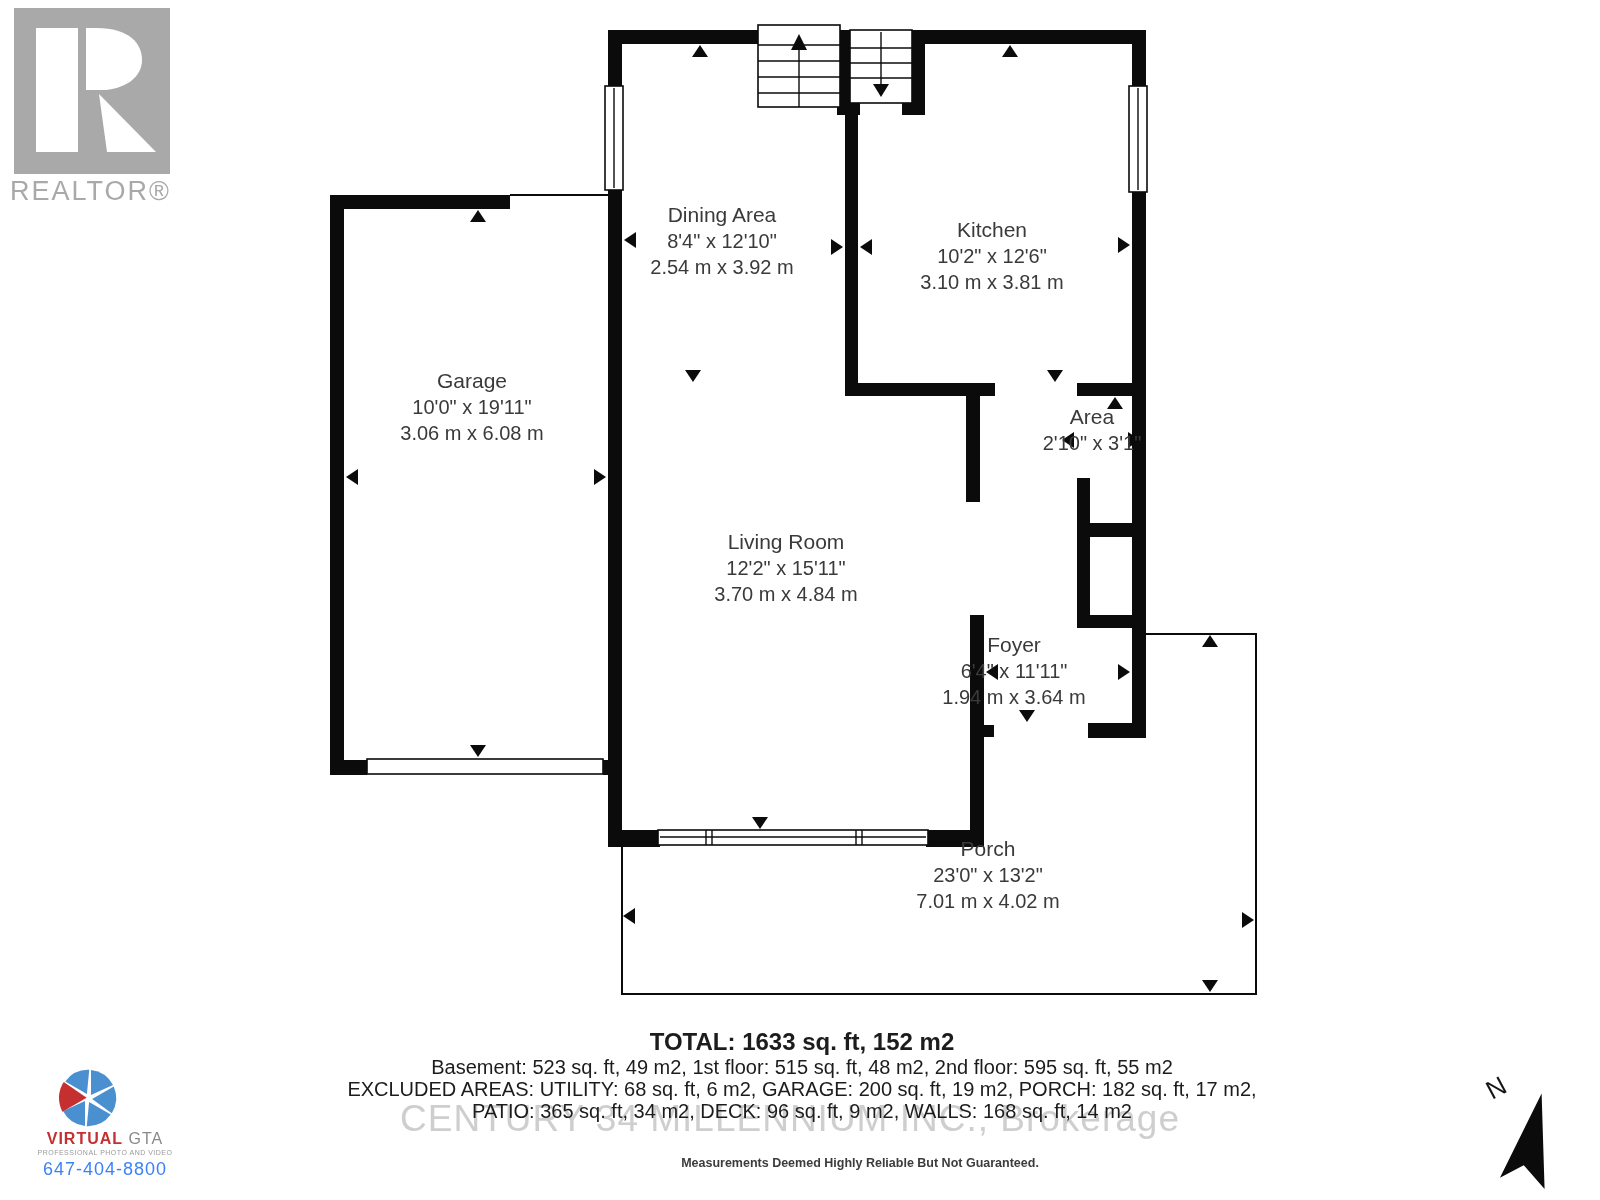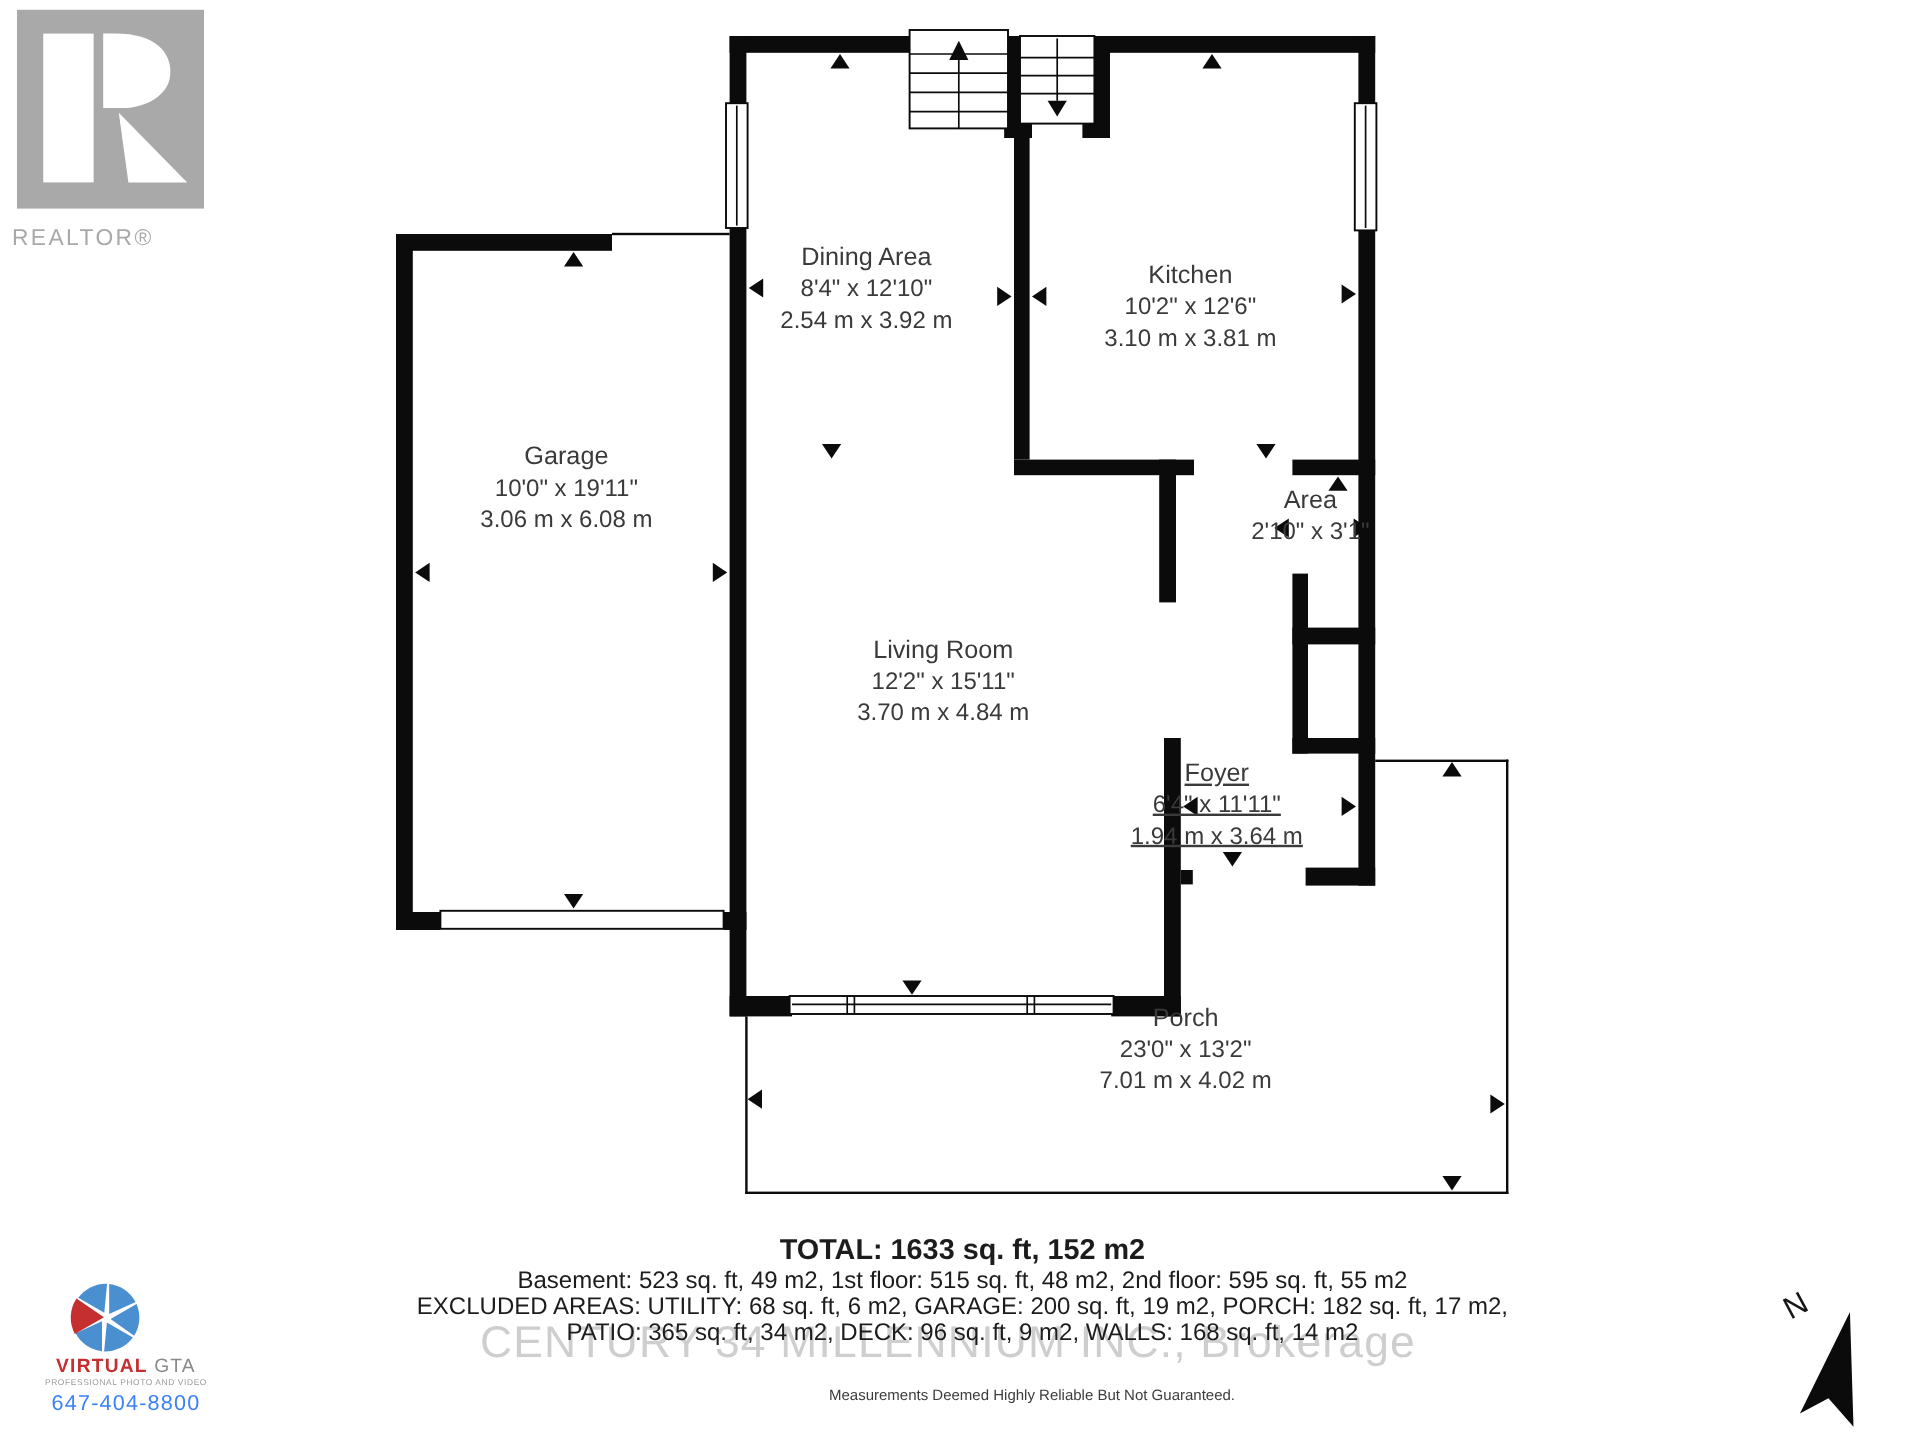--- a/index.html
+++ b/index.html
@@ -29,27 +29,27 @@
   #totals .t-main{font-size:24px;font-weight:700;line-height:28px;}
   #totals .t-line{font-size:20px;line-height:22px;}
   #watermark{
     position:absolute;left:0;top:1098px;width:1580px;text-align:center;
     font-size:37px;letter-spacing:1px;color:var(--watermark,#c3c3c3);
     opacity:.8;z-index:1;white-space:nowrap;
     text-shadow:0 0 6px #ffffff;
   }
   #disclaimer{
     position:absolute;left:160px;top:1156px;width:1400px;text-align:center;
-    font-size:12.5px;font-weight:400;color:#3c3c3c;z-index:2;
+    font-size:12.5px;font-weight:700;color:#3c3c3c;z-index:2;
   }
   
   #realtor-logo{position:absolute;left:14px;top:8px;z-index:2;}
   #realtor-text{
-    position:absolute;left:10px;top:188px;width:168px;
-    color:var(--logo-gray,#a9a9a9);font-size:19px;letter-spacing:2px;z-index:2;
+    position:absolute;left:10px;top:176px;width:168px;
+    color:var(--logo-gray,#a9a9a9);font-size:27px;letter-spacing:2px;z-index:2;
   }
   
   #vgta{position:absolute;left:30px;top:1064px;width:150px;text-align:center;z-index:2;}
   #vgta .v-line1{font-size:16px;font-weight:700;letter-spacing:1px;}
   #vgta .v-red{color:var(--brand-red,#c52f2f);}
   #vgta .v-gray{color:#8a8a8a;font-weight:400;}
   #vgta .v-tag{font-size:7px;color:#9a9a9a;letter-spacing:.5px;margin-top:1px;}
   #vgta .v-phone{font-size:18px;color:#3b82f6;margin-top:3px;letter-spacing:1px;}
 </style>
 </head>
@@ -199,21 +199,21 @@
   </div>
   <div class="room-label" style="left:942px;top:404px;width:300px;">
     <div class="rname">Area</div>
     <div>2'10" x 3'1"</div>
   </div>
   <div class="room-label" style="left:636px;top:529px;width:300px;text-align:center;">
     <div class="rname">Living Room</div>
     <div>12'2" x 15'11"</div>
     <div>3.70 m x 4.84 m</div>
   </div>
-  <div class="room-label" style="left:864px;top:632px;width:300px;text-decoration:underline;">
+  <div class="room-label" style="left:864px;top:632px;width:300px;">
     <div class="rname">Foyer</div>
     <div>6'4" x 11'11"</div>
     <div>1.94 m x 3.64 m</div>
   </div>
   <div class="room-label" style="left:838px;top:836px;width:300px;">
     <div class="rname">Porch</div>
     <div>23'0" x 13'2"</div>
     <div>7.01 m x 4.02 m</div>
   </div>
 

